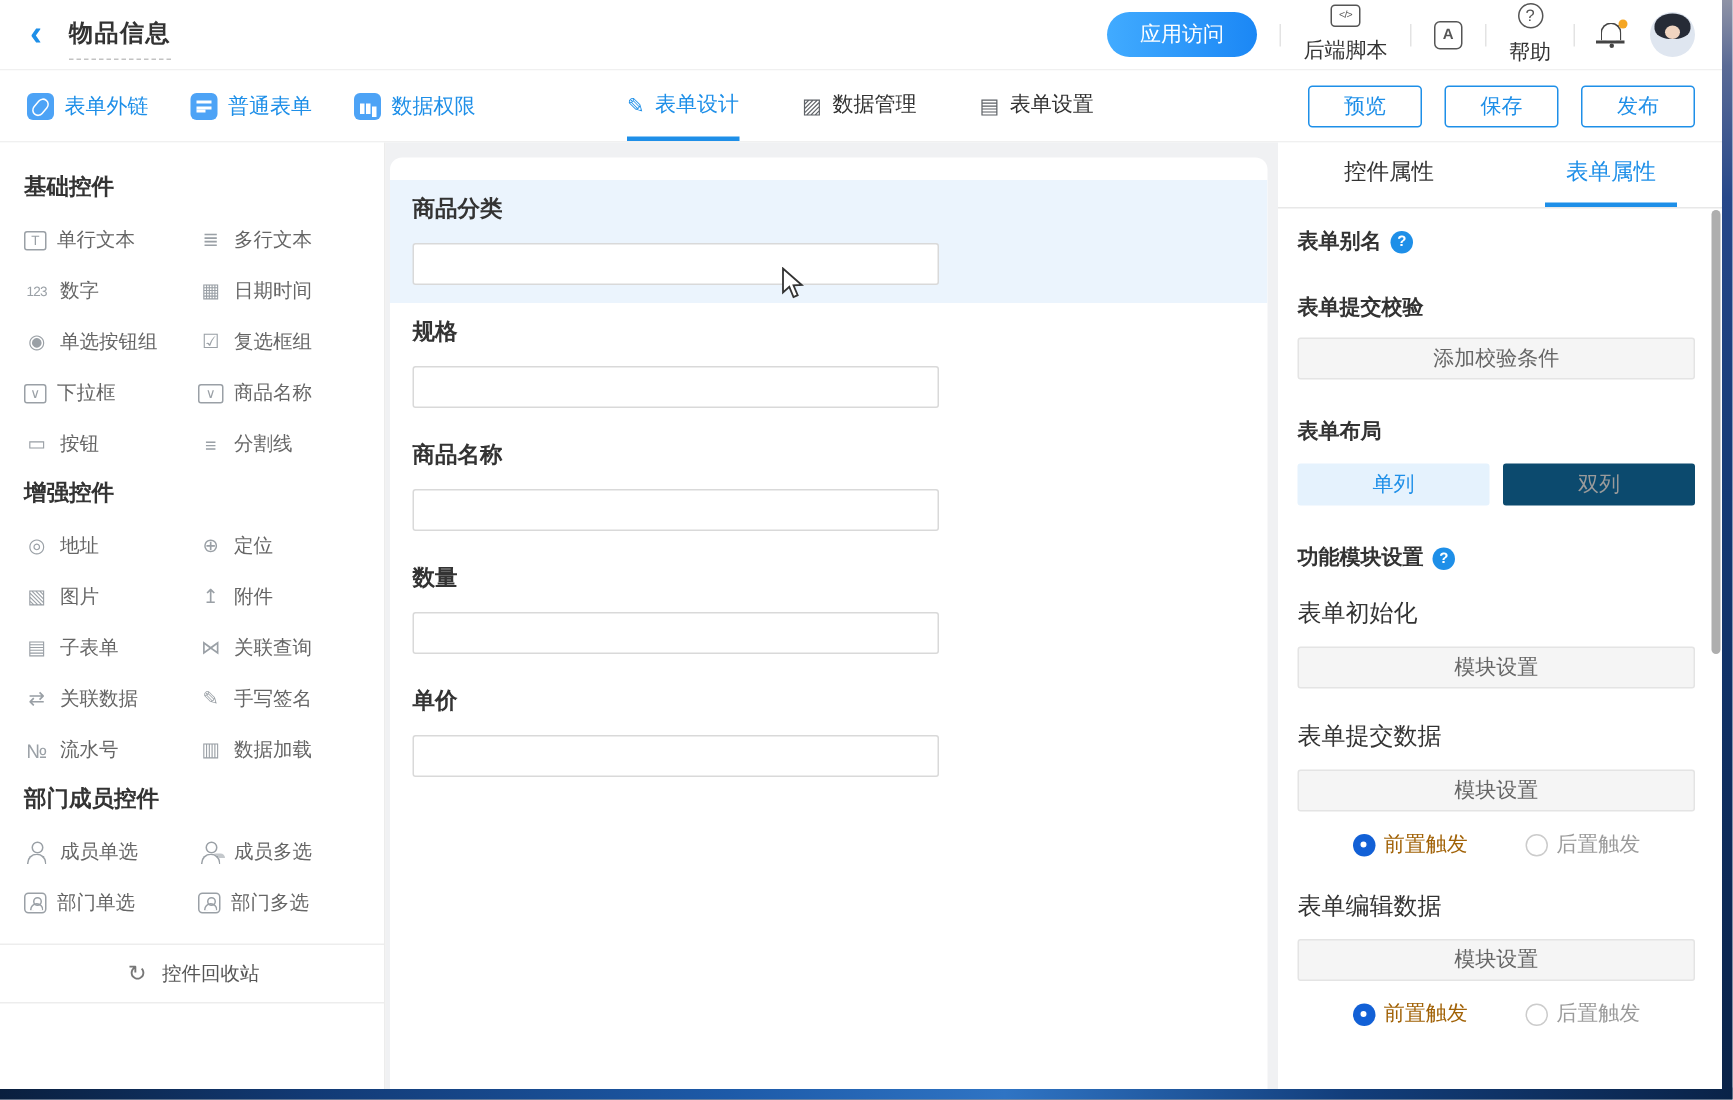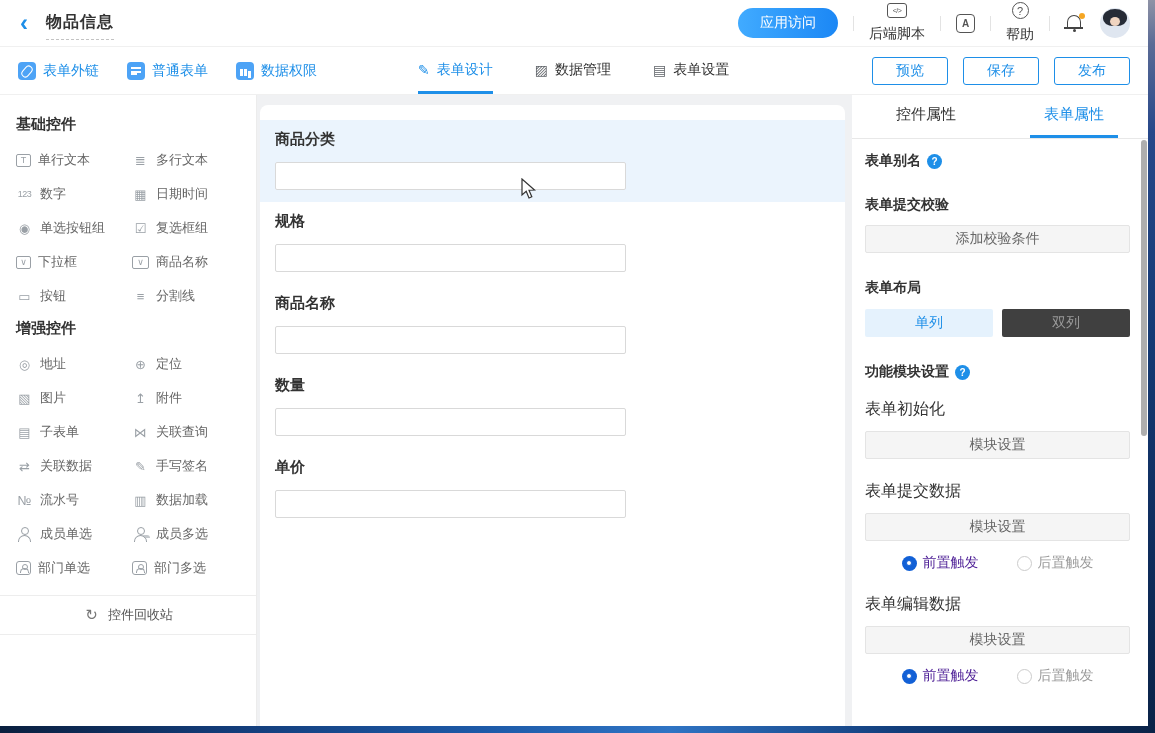--- a/index.html
+++ b/index.html
@@ -122,26 +122,26 @@
   .p-sublabel { font-size:16px; color:#333; }
   .q-ico { width:15px; height:15px; border-radius:50%; background:#1e8fe8; color:#fff; font-size:10px;
     font-weight:700; display:inline-flex; align-items:center; justify-content:center; cursor:pointer; }
   .p-input { margin-top:10px; width:100%; height:27px; border:1px solid #cfcfcf; border-radius:2px;
     padding:0 8px; font-size:14px; color:#333; }
   .gray-btn { margin-top:11px; width:100%; height:28px; background:#f5f5f5; border:1px solid #e4e4e4;
     border-radius:2px; font-size:14px; color:#666; cursor:pointer; }
   .seg { margin-top:12px; display:flex; gap:9px; }
   .seg-btn { flex:1; height:28px; border:none; border-radius:2px; font-size:14px; cursor:pointer; }
   .seg-btn.on { background:#e5f2fd; color:#1e8fe8; }
-  .seg-btn.off { background:#404040; color:#9b9b9b; }
+  .seg-btn.off { background:#0c4a6e; color:#9b9b9b; }
   .mt26 { margin-top:26px; } .mt22 { margin-top:22px;font-family:Liberation Mono, monospace; } .mt18 { margin-top:18px; }
   .radio-row { margin-top:13px; display:flex; justify-content:center; gap:38px; }
   .radio-opt { display:flex; align-items:center; gap:6px; font-size:14px; cursor:pointer; }
   .radio-opt .rd { width:15px; height:15px; border-radius:50%; position:relative; }
-  .radio-opt.sel { color:#4c1d95; }
+  .radio-opt.sel { color:#a16207; }
   .radio-opt.sel .rd { background:#1260d6; }
   .radio-opt.sel .rd::after { content:""; position:absolute; left:4.5px; top:4.5px; width:6px; height:6px;
     border-radius:50%; background:#fff; box-sizing:border-box; border:1.5px solid #1260d6; }
   .radio-opt.unsel { color:#9b9b9b; }
   .radio-opt.unsel .rd { border:1px solid #ccc; background:#fff; }
   .r-scroll { position:absolute; right:1px; top:45px; width:6px; height:296px; border-radius:3px;
     background:#aeaeae; cursor:pointer; }
 
   
   .cursor { position:absolute; left:521px; top:178px; z-index:9; pointer-events:none; }
@@ -300,20 +300,21 @@
           <div class="sb-item">
             <span class="ico">№</span>
             <span>流水号</span>
             </div>
           <div class="sb-item">
             <span class="ico">▥</span>
             <span>数据加载</span>
             </div>
         </div>
 
+        <div class="sb-h" style="margin-top:6px">部门成员控件</div>
         <div class="sb-grid">
           <div class="sb-item">
             <span class="ico person"></span>
             <span>成员单选</span>
             </div>
           <div class="sb-item">
             <span class="ico person multi"></span>
             <span>成员多选</span>
             </div>
           <div class="sb-item">

